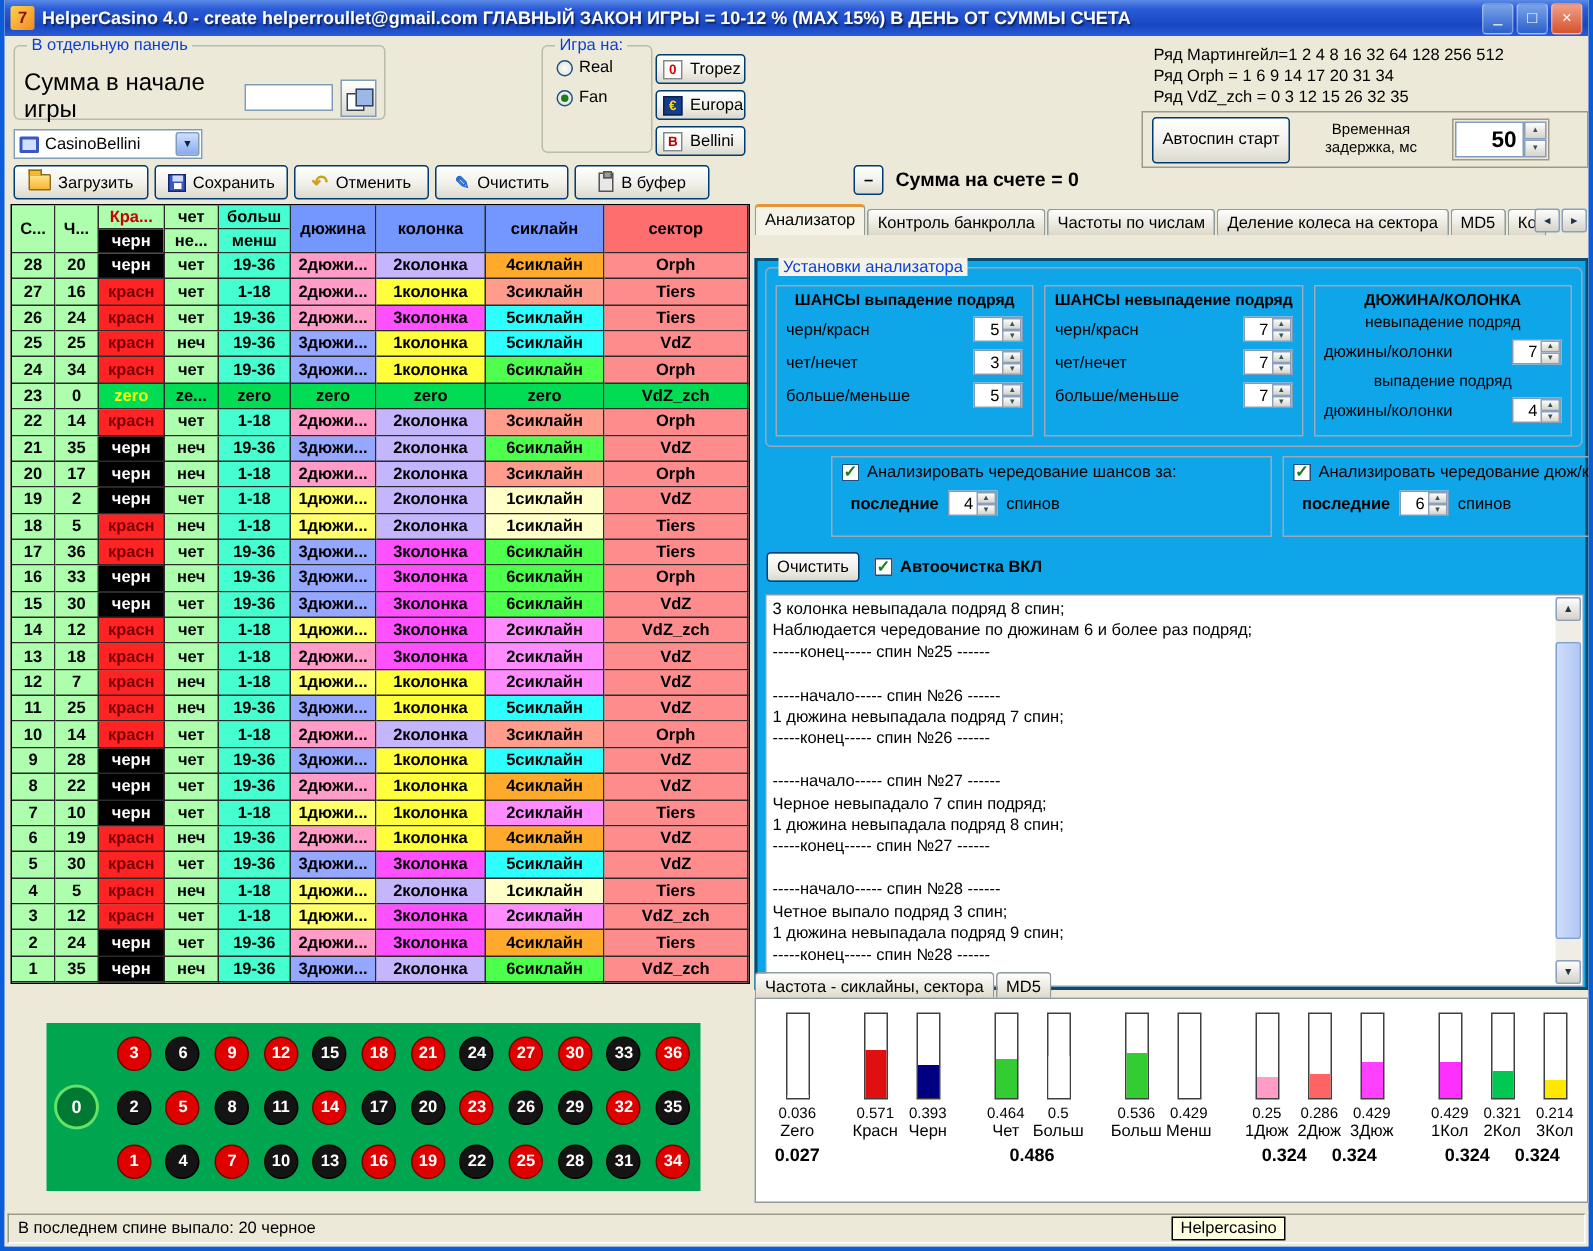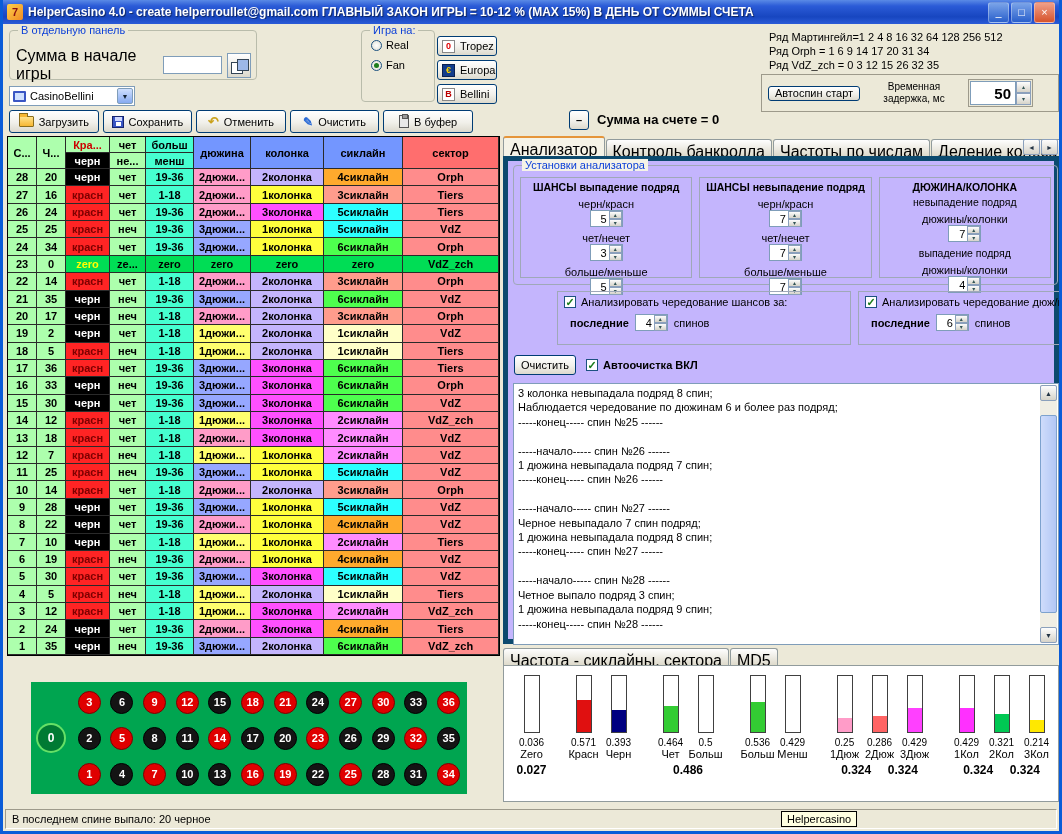--- a/index.html
+++ b/index.html
@@ -46,21 +46,21 @@
 .cicon{width:13px;height:13px;display:flex;align-items:center;justify-content:center;font-size:9px;font-weight:bold;flex:none;}
 .icon-tropez{background:#fff;border:1px solid #888;color:#d00;}
 .icon-europa{background:#123c8c;border:1px solid #0a2050;color:#ffd700;}
 .icon-bellini{background:#fff;border:1px solid #888;color:#b00;}
 
 .series{position:absolute;top:6px;font-size:11px;line-height:14px;white-space:nowrap;}
 .s1{left:506px;}
 .s2{left:766px;}
 
 .autospin{position:absolute;left:758px;top:50px;width:298px;height:38px;border:1px solid #9d9a8b;display:flex;align-items:center;gap:8px;padding:0 6px;}
-.autospin-btn{width:92px;height:15px;}
+.autospin-btn{width:92px;height:31px;}
 .delay-label{font-size:10px;text-align:center;width:92px;line-height:12px;}
 .delay-wrap{display:flex;align-items:stretch;height:28px;border:1px solid #9d9a8b;padding:1px;background:#ece9d8;}
 .delay-val{width:46px;background:#fff;border:1px solid #7f9db9;font-size:15px;font-weight:bold;display:flex;align-items:center;justify-content:flex-end;padding-right:4px;}
 .bigspin{display:flex;flex-direction:column;width:15px;}
 
 .combo{position:absolute;left:6px;top:62px;width:126px;height:20px;background:#fff;border:1px solid #7f9db9;display:flex;align-items:center;gap:4px;padding-left:3px;font-size:11px;}
 .icon-monitor{width:13px;height:11px;background:#cfe0ff;border:2px solid #3a56c4;border-radius:1px;flex:none;}
 .combo-text{flex:1;white-space:nowrap;overflow:hidden;}
 .combo-arrow{width:16px;height:16px;margin-right:1px;background:linear-gradient(#cfe0ff,#86aaf0);border:1px solid #7f9db9;border-radius:2px;color:#123;font-size:7px;display:flex;align-items:center;justify-content:center;}
 
@@ -75,31 +75,31 @@
 .icon-undo{color:#caa21c;font-size:13px;font-weight:bold;line-height:1;}
 .icon-clean{color:#2b6bd6;font-size:12px;font-weight:bold;line-height:1;}
 .icon-clip{width:10px;height:13px;background:#e8e8e8;border:1px solid #555;position:relative;}
 .icon-clip::before{content:"";position:absolute;top:-2px;left:2px;width:4px;height:3px;background:#999;border:1px solid #555;}
 
 .collapsebtn{position:absolute;left:566px;top:86px;width:20px;height:20px;font-weight:bold;}
 .balance{position:absolute;left:594px;top:88px;font-size:13px;font-weight:bold;}
 
 .tabbar{position:absolute;left:500px;top:112px;width:556px;height:21px;}
 .tabstrip{display:flex;align-items:flex-end;height:21px;overflow:hidden;padding-right:38px;}
-.tab{border:1px solid #919b9c;border-bottom:none;border-radius:3px 3px 0 0;padding:3px 6px 2px;background:linear-gradient(#fefefe,#dcd8c8);font-size:16px;margin-right:1px;white-space:nowrap;height:18px;margin-top:27px;}
+.tab{border:1px solid #919b9c;border-bottom:none;border-radius:3px 3px 0 0;padding:3px 6px 2px;background:linear-gradient(#fefefe,#dcd8c8);font-size:11px;margin-right:1px;white-space:nowrap;height:18px;margin-top:27px;}
 .tab.active{background:#f5f3e7;height:21px;border-top:2px solid #e5953a;font-weight:normal;}
 .tabscroll{position:absolute;right:1px;top:3px;display:flex;gap:1px;}
 .tsbtn{width:17px;height:16px;background:linear-gradient(#fdfdfd,#d6d3c9);border:1px solid #8ba0bc;border-radius:2px;font-size:7px;display:flex;align-items:center;justify-content:center;color:#234;}
-.tabpage{position:absolute;left:500px;top:132px;width:556px;height:488px;background:#c4b5fd;border:5px solid #0c4a6e;}
+.tabpage{position:absolute;left:500px;top:148px;width:556px;height:488px;background:#0ea5e9;border:2px solid #0c4a6e;}
 
 .settings{left:5px;top:4px;width:545px;height:120px;border-color:#9fa8b8;}
 .settings-row{display:flex;gap:7px;padding:11px 6px 0 6px;}
 .sbox{flex:1;border:1px solid #9fa8b8;height:101px;padding:2px 5px;font-size:11px;}
 .sbox-title{text-align:center;font-weight:bold;font-size:10.5px;margin:1px 0 3px;white-space:nowrap;}
-.srow{display:flex;justify-content:space-between;align-items:center;margin:5px 1px;flex-direction:column;}
+.srow{display:flex;justify-content:space-between;align-items:center;margin:5px 1px;}
 .scen{text-align:center;font-size:10.5px;margin-top:2px;}
 .altrow{position:absolute;left:5px;top:130px;width:639px;display:flex;gap:7px;padding-left:44px;}
 .altbox{flex:1;border:1px solid #9fa8b8;height:54px;padding:4px 6px;font-size:11px;}
 .cbrow{display:flex;align-items:center;gap:5px;white-space:nowrap;}
 .lastrow{display:flex;align-items:center;gap:6px;margin-top:6px;margin-left:6px;}
 .lastrow b{font-size:11px;}
 .clearrow{position:absolute;left:6px;top:194px;display:flex;align-items:center;gap:10px;}
 .clearbtn{width:62px;height:20px;}
 
 .logwrap{position:absolute;left:5px;top:222px;width:546px;height:262px;background:#fff;border:1px solid #7f9db9;}

